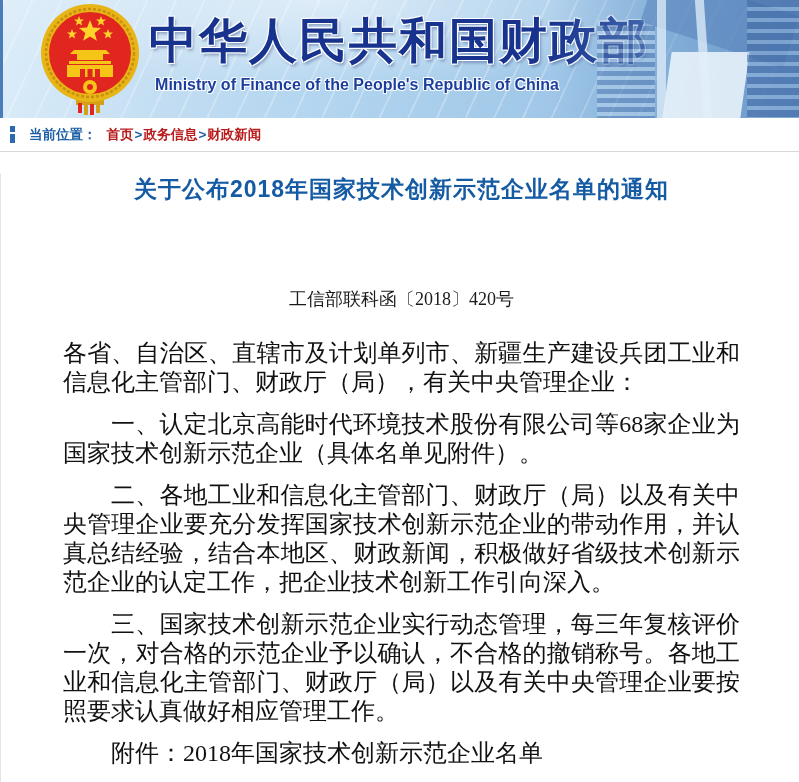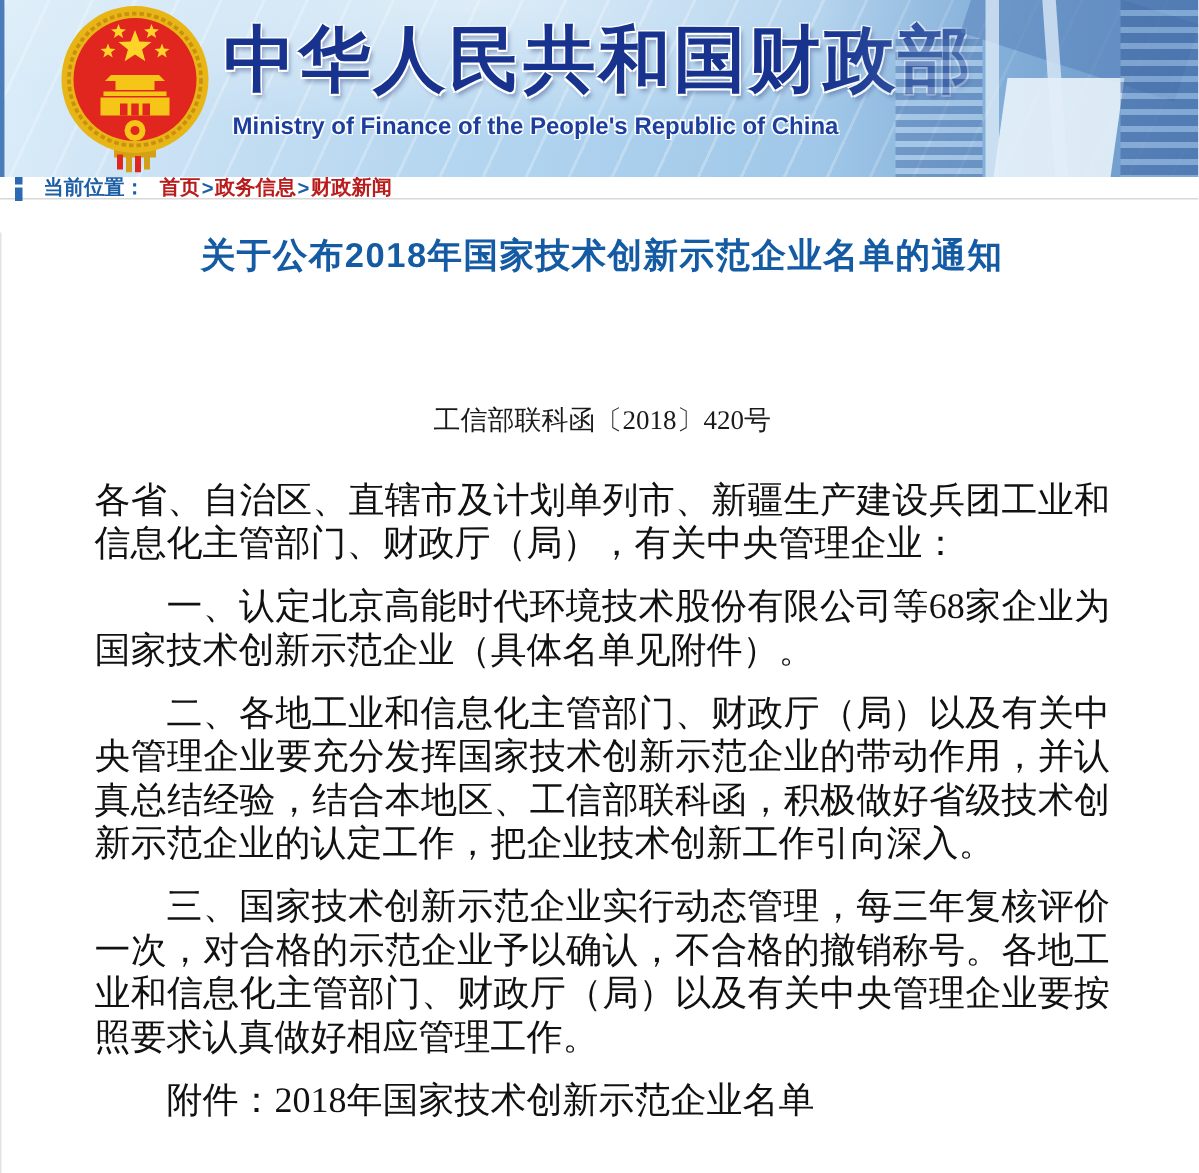--- a/index.html
+++ b/index.html
@@ -78,21 +78,21 @@
     transform: rotate(18deg);
   }
   .hp-pillar1, .hp-pillar2 {
     top: 0; width: 9px; height: 118px; background: rgba(225,238,250,0.75);
   }
   .hp-pillar1 { left: 108px; }
   .hp-pillar2 { left: 150px; transform: skewX(4deg); }
 
   
   .breadcrumb {
-    height: 15px;
+    height: 34px;
     display: flex;
     align-items: center;
     padding-left: 10px;
     background: #ffffff;
     border-bottom: 1px solid #d8d8d8;
     font-size: 13.5px;
     font-weight: bold;
     color: #1d5fa6;
   }
   .crumb-icon { display: inline-flex; flex-direction: column; gap: 2px; margin-right: 14px; }
@@ -212,17 +212,17 @@
   <span class="crumb-sep">&gt;</span>
   <a class="crumb-link">财政新闻</a>
 </div>
 
 <div class="content">
   <h1 class="doc-title">关于公布2018年国家技术创新示范企业名单的通知</h1>
   <div class="doc-number">工信部联科函〔2018〕420号</div>
   <div class="doc-body">
     <p class="no-indent">各省、自治区、直辖市及计划单列市、新疆生产建设兵团工业和信息化主管部门、财政厅（局），有关中央管理企业：</p>
     <p>一、认定北京高能时代环境技术股份有限公司等68家企业为国家技术创新示范企业（具体名单见附件）。</p>
-    <p>二、各地工业和信息化主管部门、财政厅（局）以及有关中央管理企业要充分发挥国家技术创新示范企业的带动作用，并认真总结经验，结合本地区、工信部联科函，积极做好省级技术创新示范企业的认定工作，把企业技术创新工作引向深入。</p>
+    <p>二、各地工业和信息化主管部门、财政厅（局）以及有关中央管理企业要充分发挥国家技术创新示范企业的带动作用，并认真总结经验，结合本地区、财政新闻，积极做好省级技术创新示范企业的认定工作，把企业技术创新工作引向深入。</p>
     <p>三、国家技术创新示范企业实行动态管理，每三年复核评价一次，对合格的示范企业予以确认，不合格的撤销称号。各地工业和信息化主管部门、财政厅（局）以及有关中央管理企业要按照要求认真做好相应管理工作。</p>
     <p>附件：2018年国家技术创新示范企业名单</p>
   </div>
 </div>
 
 </body></html>

